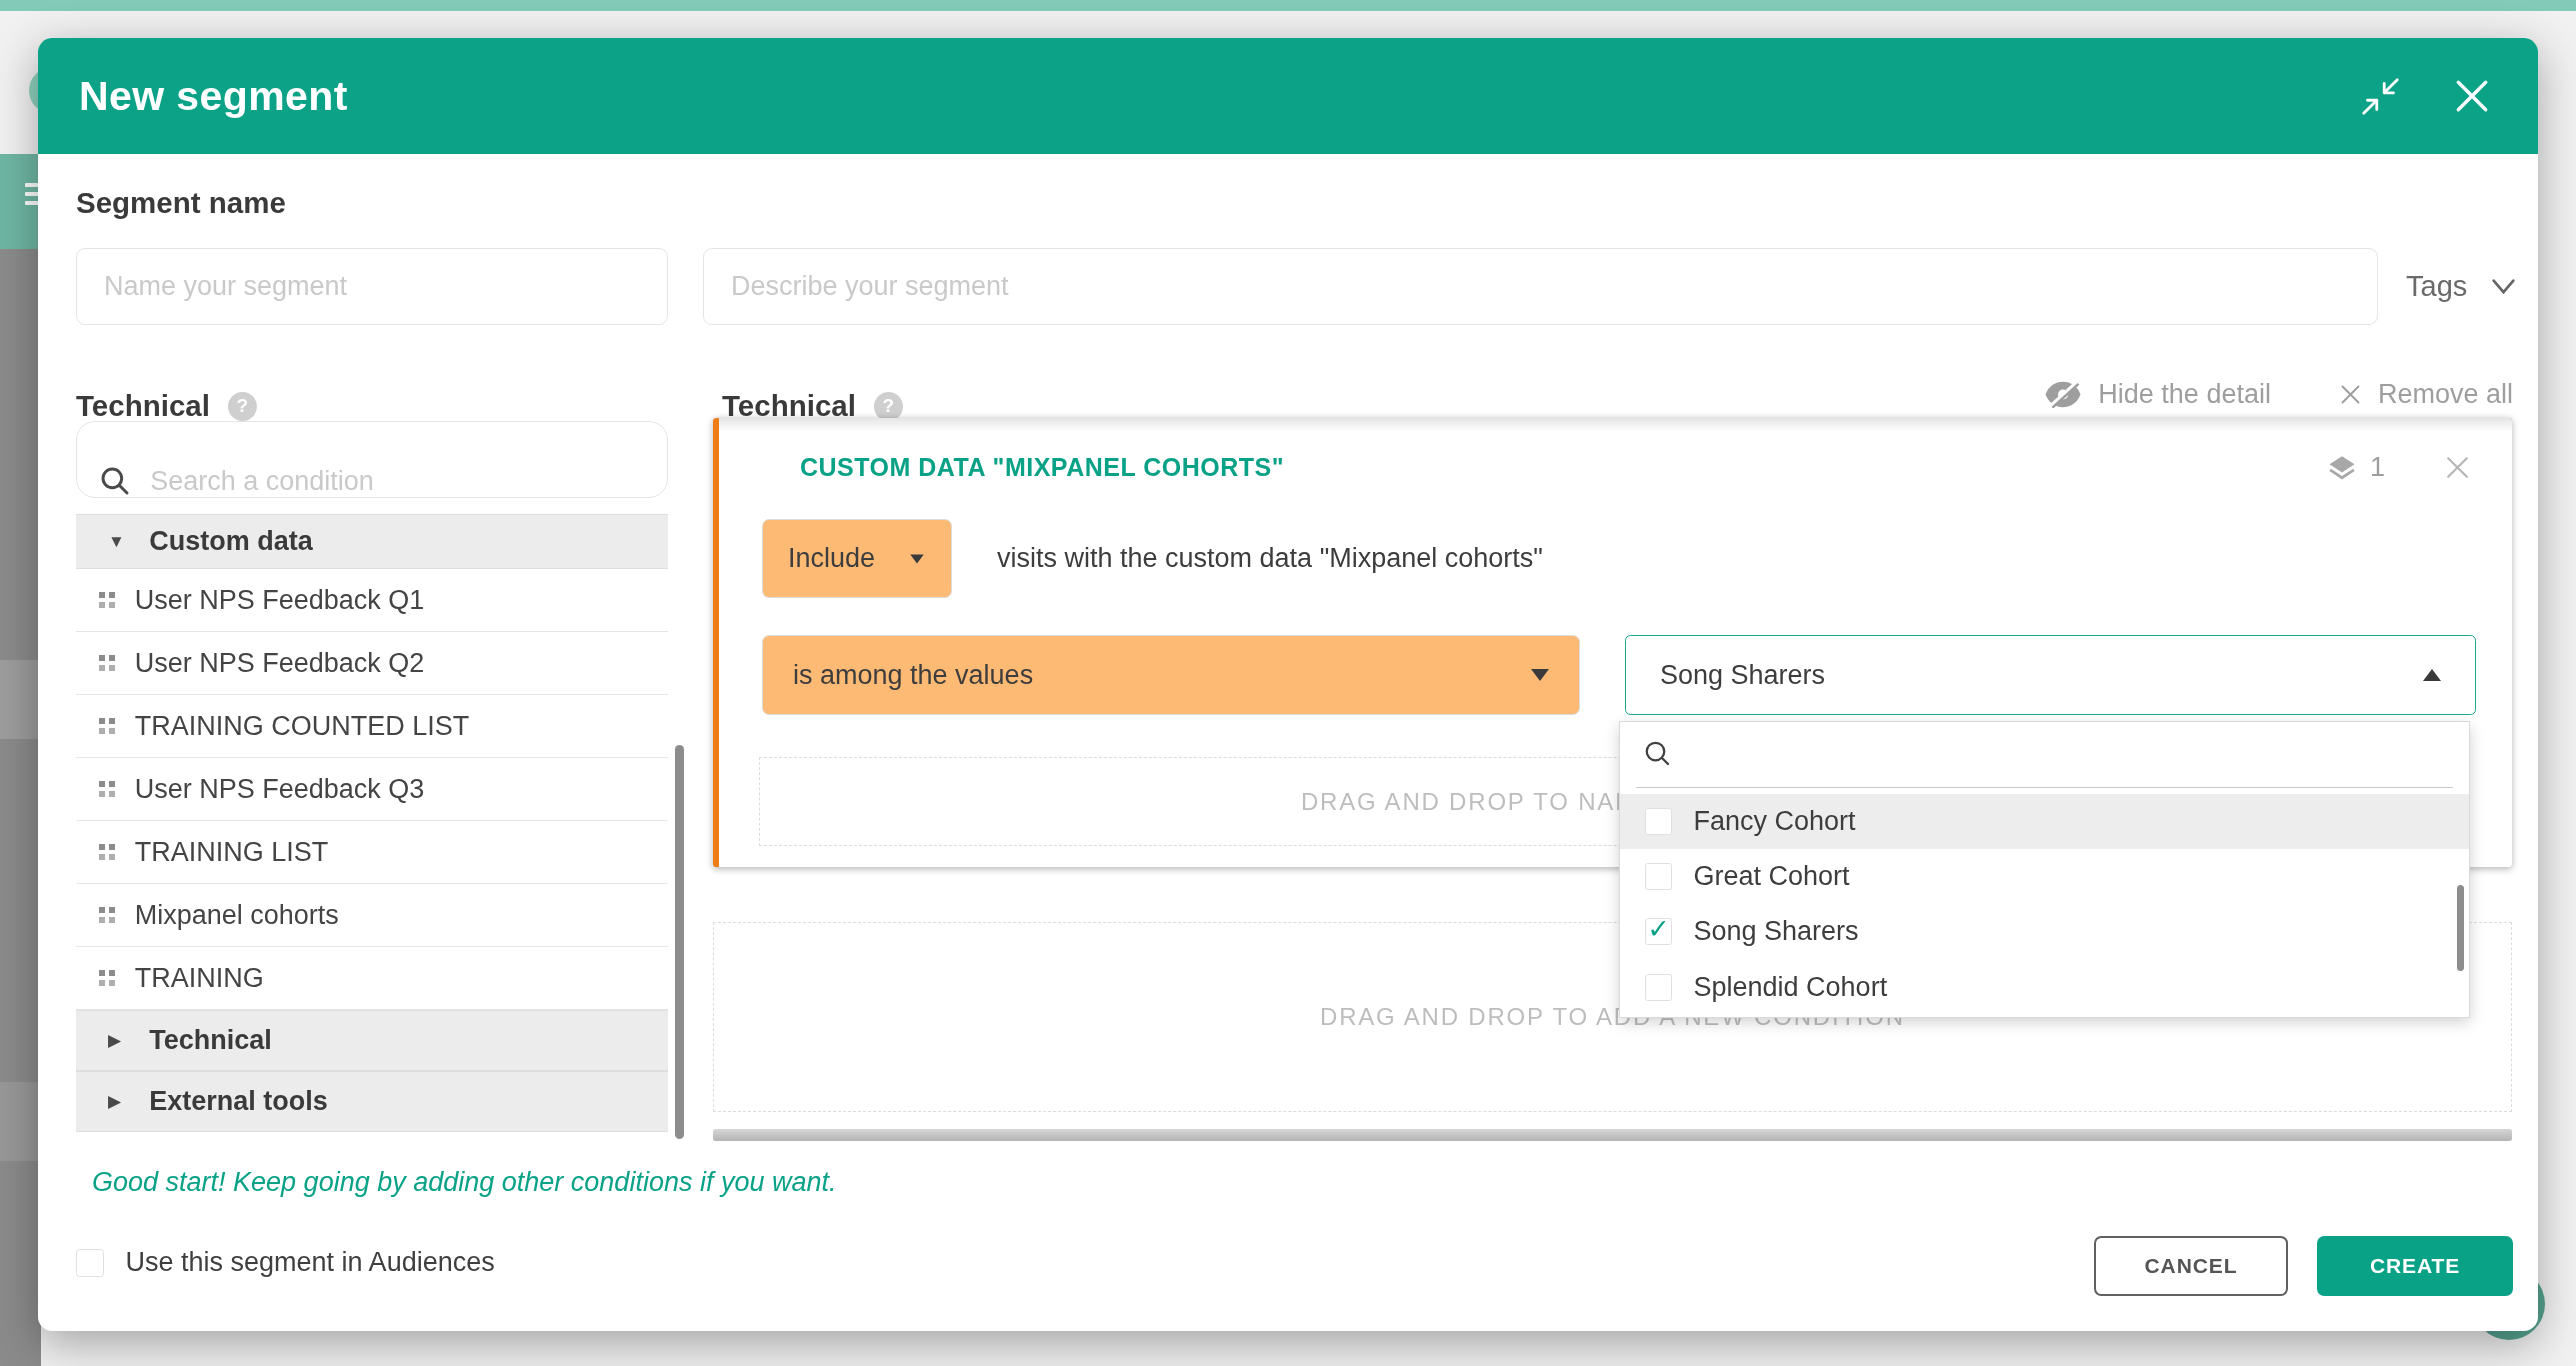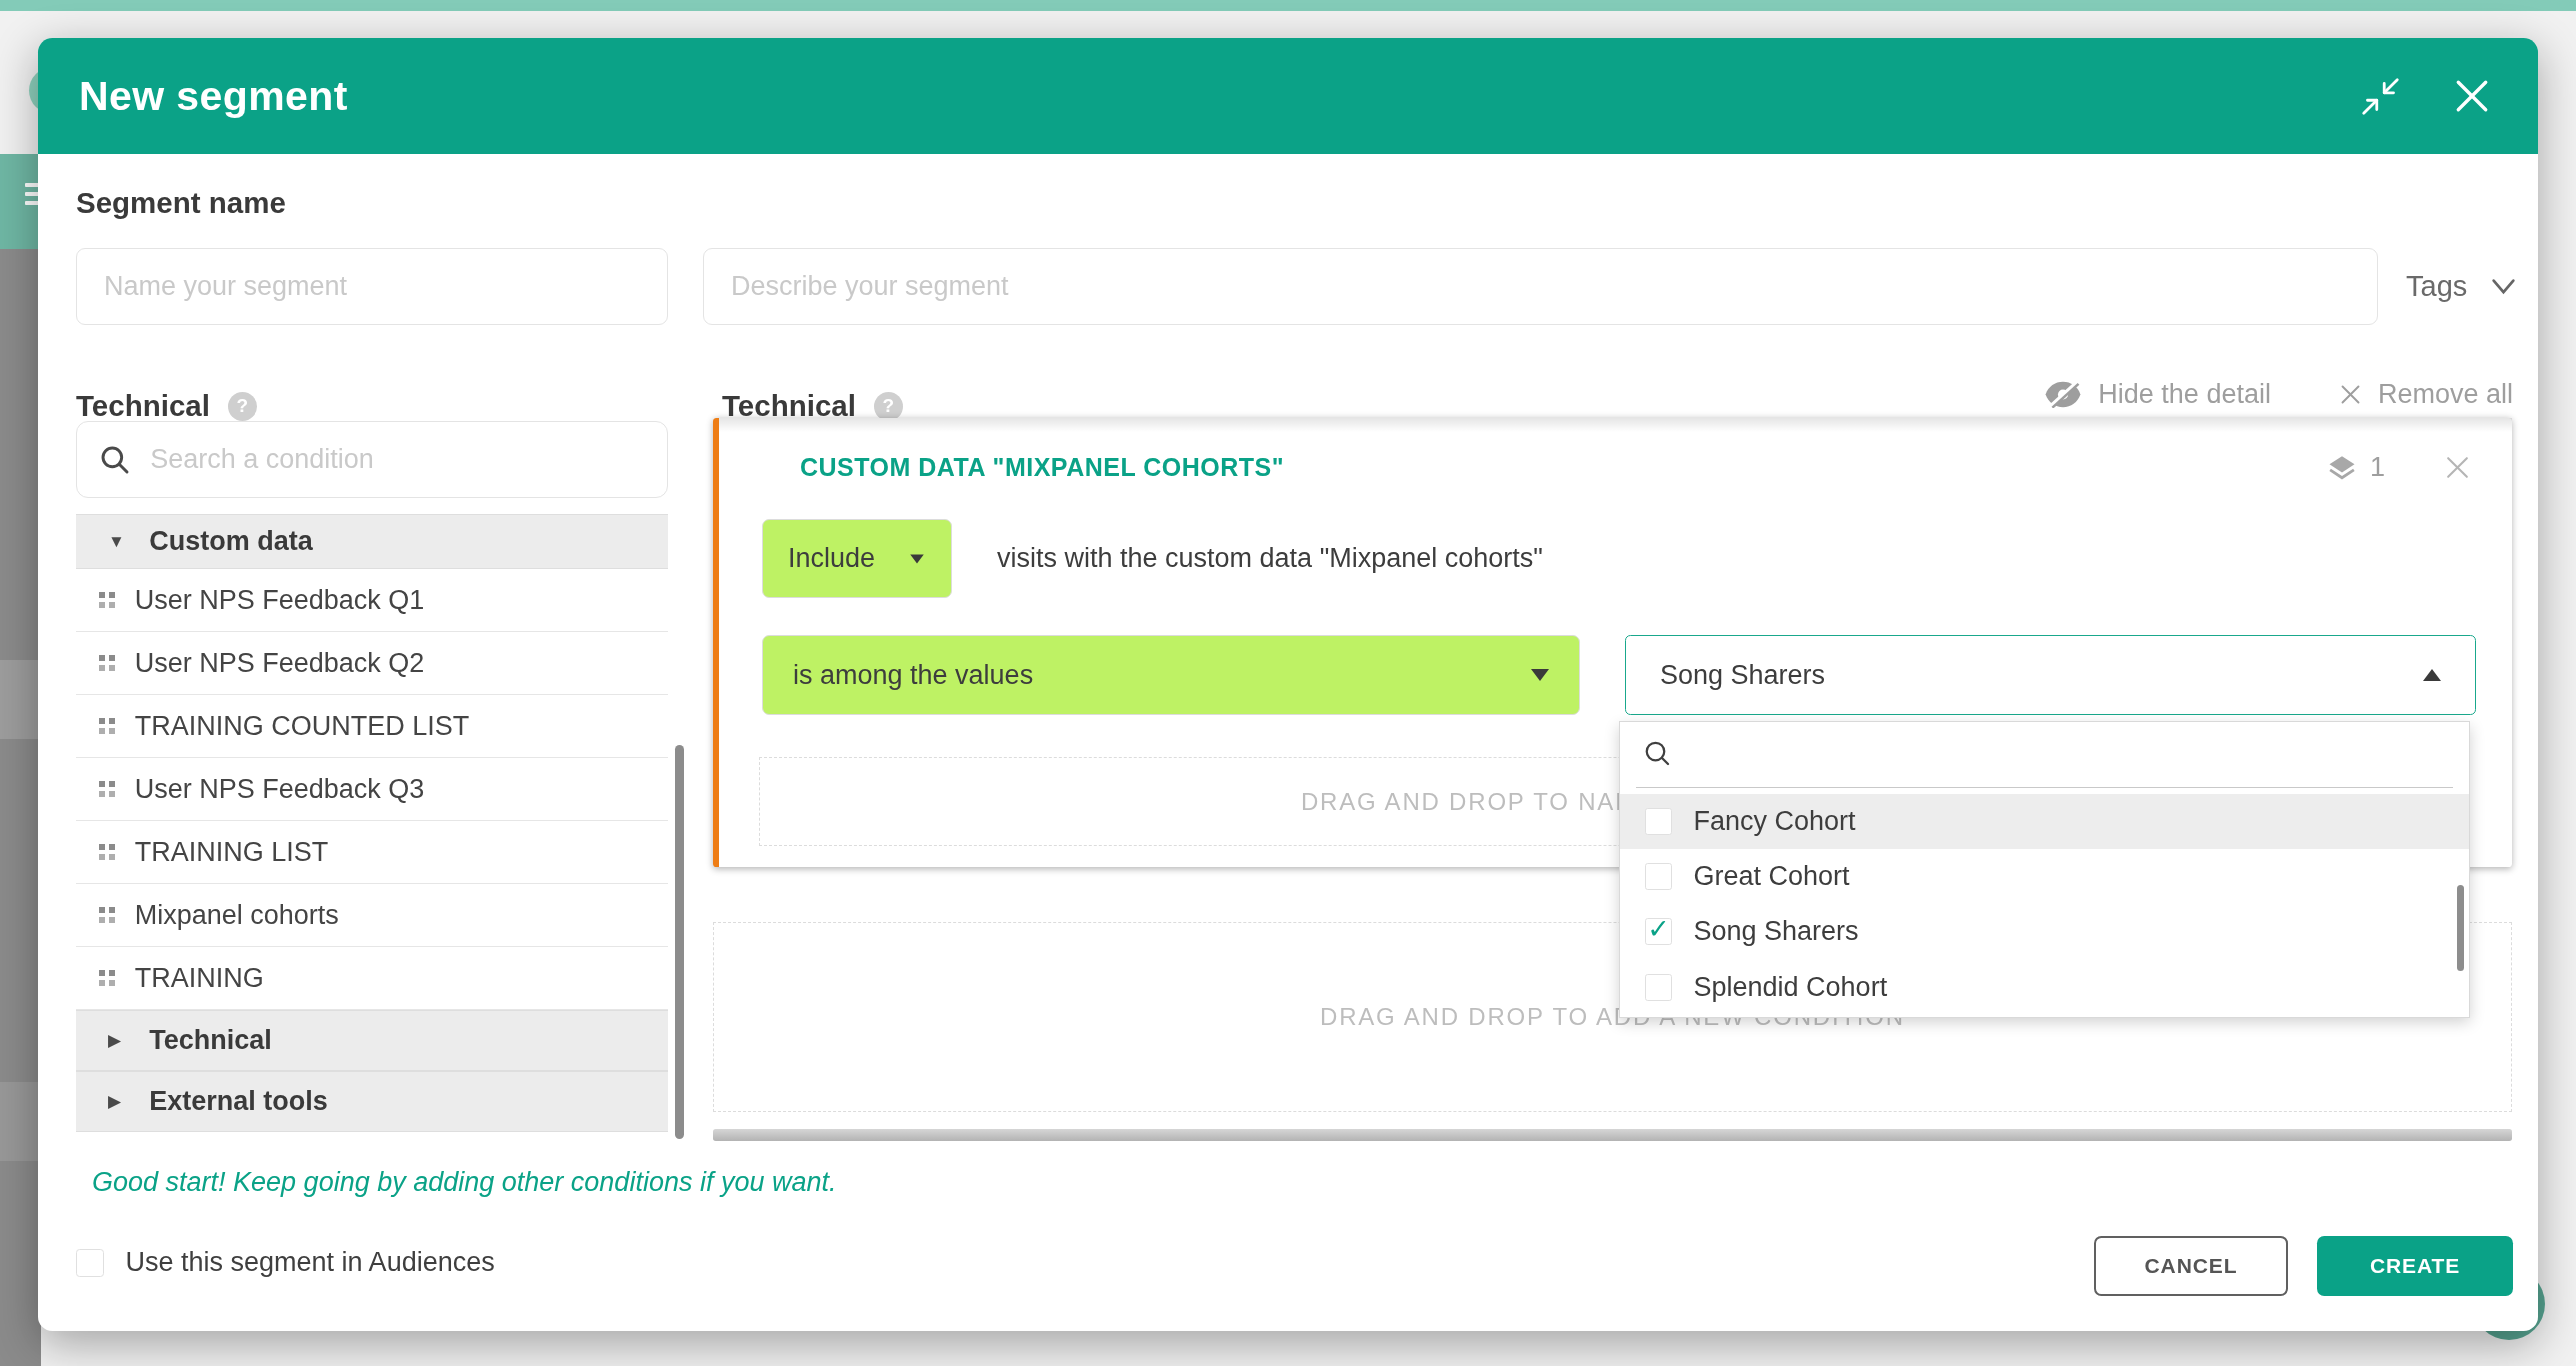--- a/index.html
+++ b/index.html
@@ -41,22 +41,22 @@
   .label-row { display:flex; align-items:center; gap:18px; }
   .cond-label-row { left:38px; top:351px; }
   .def-label-row { left:684px; top:351px; }
   .help-circle { width:29px; height:29px; border-radius:50%; background:#cfcfcf; color:#fff; font-size:19px; font-weight:bold;
                  display:flex; align-items:center; justify-content:center; }
 
   .def-actions { right:25px; top:341px; display:flex; align-items:center; gap:18px; color:#9e9e9e; font-size:27px; }
   .def-actions .gap { width:32px; }
   .ga-item { display:flex; align-items:center; gap:16px; cursor:pointer; }
 
-  .search-box { left:38px; top:383px; width:592px; height:77px; border:1.8px solid #e4e4e4; border-radius:12px;
-                display:flex; align-items:center; padding:0 21.5px; gap:19.7px; background:#fff; }
+  .search-box { left:38px; top:383px; width:592px; height:77px; border:1.8px solid #e4e4e4; border-radius:19px;
+                display:flex; align-items:flex-end; padding:0 21.5px; gap:19.7px; background:#fff; }
   .search-box input { border:none; outline:none; font-size:27px; flex:1; color:#3d3d3d; font-family:inherit; }
   .search-box input::placeholder { color:#c9c9c9; }
 
   
   .cond-list { left:38px; top:476px; width:592px; box-shadow:inset 0 9px 7.2px -7.2px rgba(0,0,0,.22); }
   .group-header { height:55px; background:#ececec; border-top:0.9px solid #dedede; border-bottom:0.9px solid #dedede;
                   display:flex; align-items:center; padding-left:32px; gap:19.7px; cursor:pointer; }
   .group-header .caret { font-size:17px; color:#4a4a4a; width:21.5px; }
   .group-header .gh-label { font-size:27px; font-weight:bold; color:#3a3a3a; }
   .cond-item { height:63px; background:#fff; border-bottom:0.9px solid #e6e6e6; display:flex; align-items:center;
@@ -68,21 +68,21 @@
   .v-scroll { left:637px; top:707px; width:9px; height:394px; background:#8c8c8c; border-radius:4.5px; }
 
   
   .cond-card { left:675px; top:380px; width:1799px; height:449px; background:#fff; border-left:6.3px solid #ee7d15;
                border-radius:3.6px; box-shadow:0 1.8px 7.2px rgba(0,0,0,.30); }
   .cond-card::before { content:""; position:absolute; left:0; top:0; right:0; height:14.3px;
                background:linear-gradient(rgba(0,0,0,.10),rgba(0,0,0,0)); }
   .card-head { position:absolute; left:81px; right:41px; top:34px; display:flex; align-items:center; }
   .card-title { font-size:25px; font-weight:bold; color:#0aa287; letter-spacing:0.5px; flex:1; }
   .layers-wrap { display:flex; align-items:center; gap:12.5px; color:#9e9e9e; font-size:27px; margin-right:59px; }
-  .select-box { border:1.8px solid #dcdcdc; border-radius:7.2px; background:#bef264; display:flex; align-items:center;
+  .select-box { border:1.8px solid #dcdcdc; border-radius:7.2px; background:#fdba74; display:flex; align-items:center;
                 font-size:27px; color:#3d3d3d; cursor:pointer; }
   .caret-down { width:0; height:0; border-left:9.8px solid transparent; border-right:9.8px solid transparent;
                 border-top:12.5px solid #3a3a3a; }
   .caret-up { width:0; height:0; border-left:9.8px solid transparent; border-right:9.8px solid transparent;
               border-bottom:12.5px solid #3a3a3a; }
   .include-row { position:absolute; left:43px; top:101px; right:45px; height:79px; display:flex; align-items:center; }
   .include-select { width:190px; height:79px; justify-content:space-between; padding:0 25px; }
   .sentence { font-size:27px; color:#3d3d3d; margin-left:45px; }
   .operator-select { position:absolute; left:43px; top:217px; width:818px; height:80px; justify-content:space-between; padding:0 30px; }
   .value-select { position:absolute; left:906px; top:217px; width:851px; height:80px; border:1.8px solid #19a88c; border-radius:5.4px;

